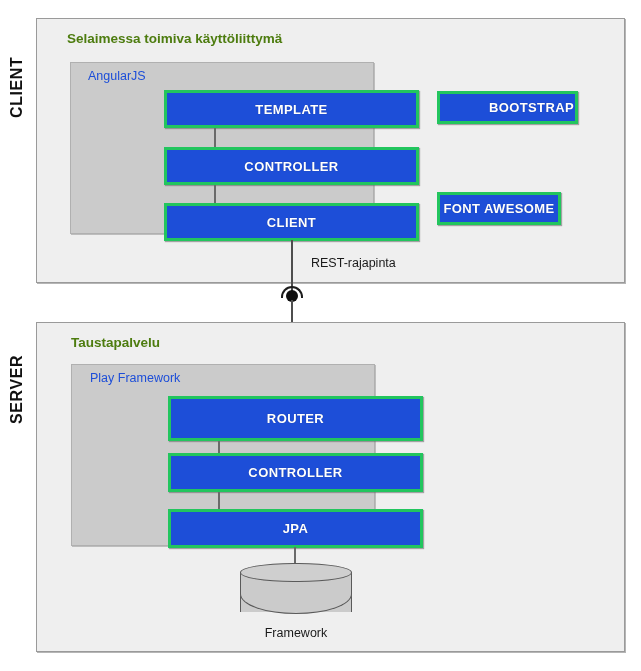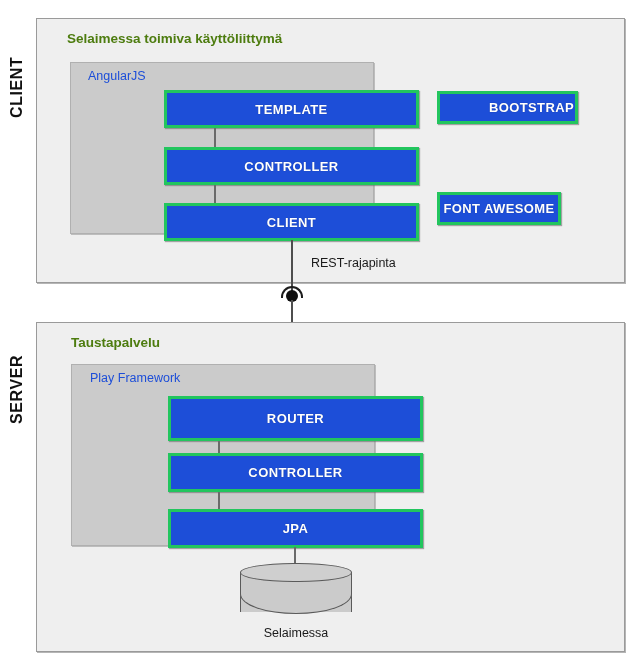--- a/index.html
+++ b/index.html
@@ -257,15 +257,15 @@
   <div class="layer-bar" id="bar-ctrl-s">CONTROLLER</div>
 
   <div class="layer-bar" id="bar-jpa">JPA</div>
 
   <div class="vline" id="db-line"></div>
   <div id="db-cylinder">
     <div id="db-body"></div>
     <div id="db-bottom"></div>
     <div id="db-top"></div>
   </div>
-  <div id="db-caption">Selaimessa</div>
+  <div id="db-caption">Framework</div>
 
 </div>
 
 </body></html>

